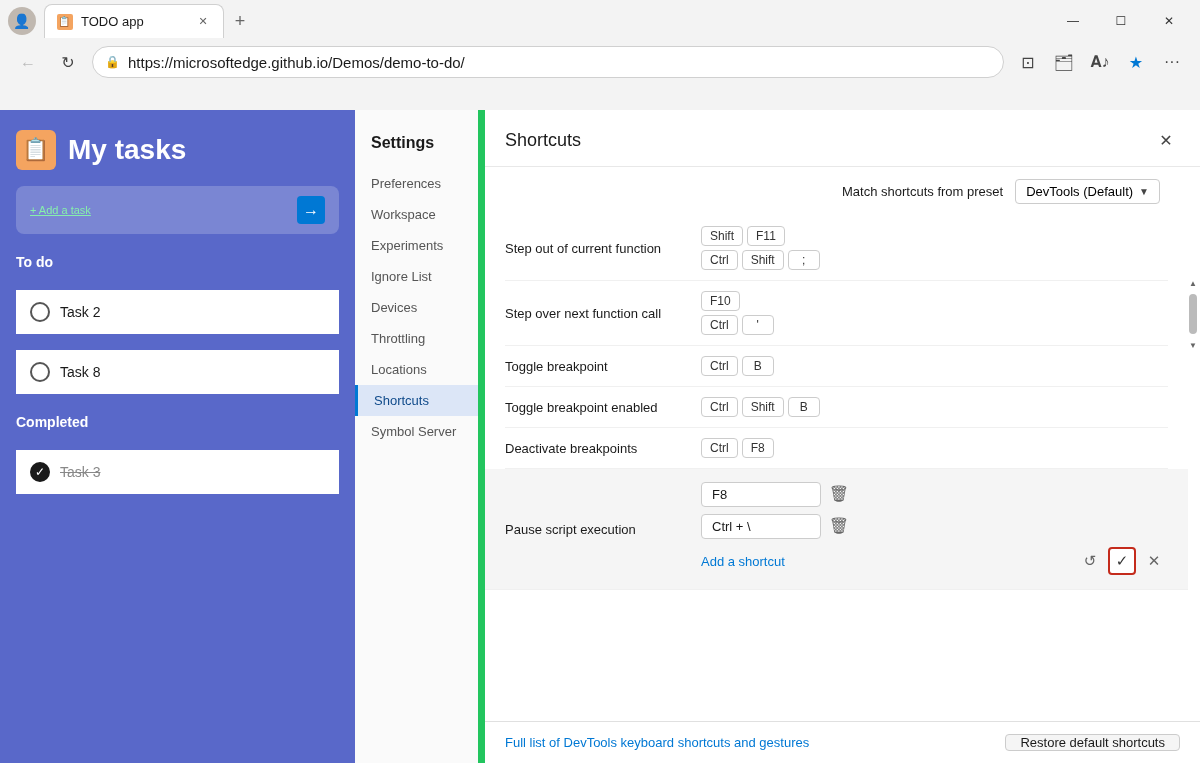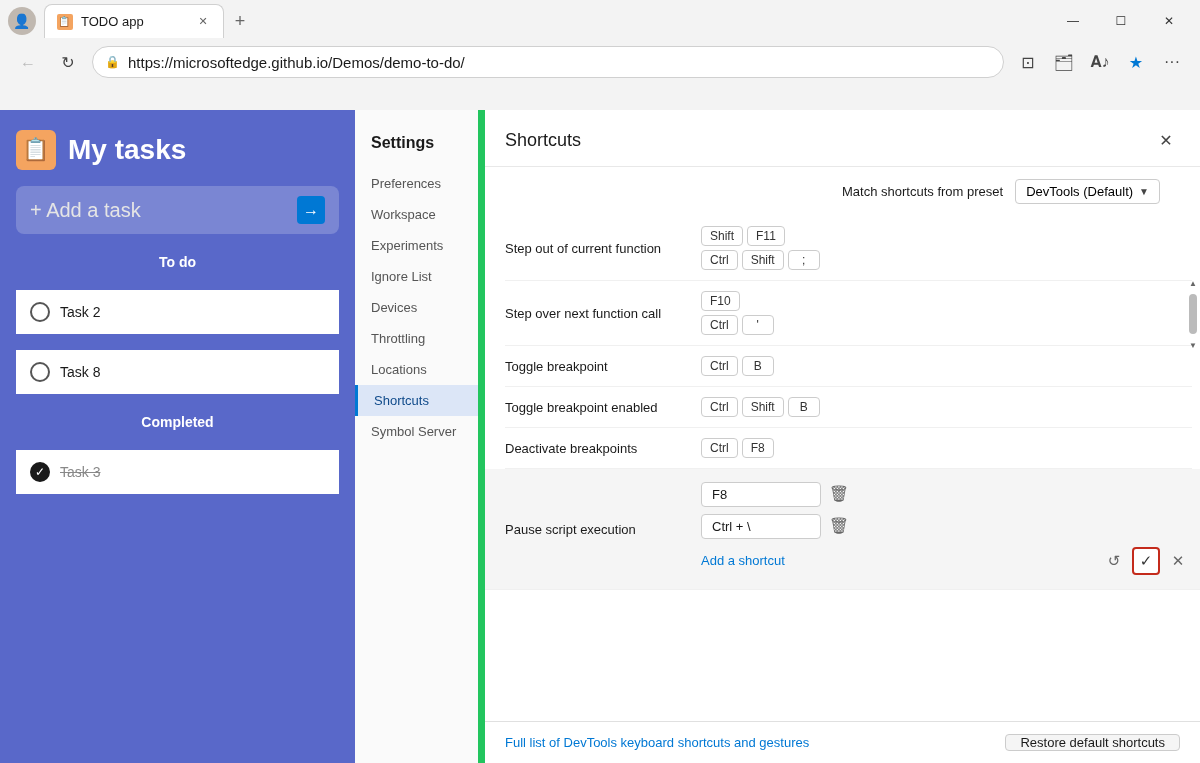--- a/index.html
+++ b/index.html
@@ -30,23 +30,23 @@
 
     
     .main-content { display: flex; width: 100%; height: calc(763px - 110px); }
 
     
     .todo-sidebar { width: 355px; background: #5968c9; flex-shrink: 0; padding: 20px 16px; display: flex; flex-direction: column; gap: 16px; }
     .todo-header { display: flex; align-items: center; gap: 12px; }
     .todo-icon { width: 40px; height: 40px; background: #f4a460; border-radius: 6px; display: flex; align-items: center; justify-content: center; font-size: 22px; }
     .todo-title { font-size: 28px; font-weight: 700; color: #fff; }
     .add-task-btn { display: flex; align-items: center; background: rgba(255,255,255,0.2); border-radius: 8px; padding: 10px 14px; cursor: pointer; gap: 8px; }
-    .add-task-text { color: #e5e5e5; font-size: 20px; flex: 1; }
+    .add-task-text { color: #86efac; font-size: 11px; flex: 1; text-decoration: underline; }
     .add-task-arrow { width: 28px; height: 28px; background: #0078d4; border-radius: 4px; display: flex; align-items: center; justify-content: center; color: #fff; font-size: 16px; }
-    .section-title { color: #fff; font-size: 14px; font-weight: 600; text-align: center; margin: 4px 0; }
+    .section-title { color: #fff; font-size: 14px; font-weight: 600; text-align: left; margin: 4px 0; }
     .task-item { background: #fff; border-radius: 0; padding: 12px 14px; display: flex; align-items: center; gap: 10px; cursor: pointer; }
     .task-checkbox { width: 20px; height: 20px; border-radius: 50%; border: 2px solid #555; display: flex; align-items: center; justify-content: center; flex-shrink: 0; }
     .task-checkbox.done { background: #1a1a1a; border-color: #1a1a1a; color: #fff; font-size: 12px; }
     .task-label { font-size: 14px; color: #1a1a1a; }
     .task-label.completed { text-decoration: line-through; color: #888; }
 
     
     .settings-panel { display: flex; flex: 1; background: #fff; }
 
     
@@ -68,21 +68,21 @@
 
     .shortcuts-table { flex: 1; overflow-y: auto; padding: 0 20px; }
     .shortcut-row { display: flex; align-items: center; padding: 10px 0; border-bottom: 1px solid #f0f0f0; gap: 16px; }
     .shortcut-row.editing { background: #f5f5f5; margin: 0 -20px; padding: 10px 20px; }
     .shortcut-name { width: 180px; font-size: 13px; color: #1a1a1a; flex-shrink: 0; }
     .shortcut-keys { display: flex; flex-direction: column; gap: 4px; flex: 1; }
     .key-combo { display: flex; gap: 4px; align-items: flex-end; }
     .key-badge { border: 1px solid #ccc; border-radius: 4px; padding: 2px 8px; font-size: 12px; color: #333; background: #fff; min-width: 32px; text-align: center; }
     .key-input { border: 1px solid #ccc; border-radius: 4px; padding: 4px 10px; font-size: 13px; color: #1a1a1a; background: #fff; min-width: 120px; }
     .delete-btn { width: 28px; height: 28px; display: flex; align-items: center; justify-content: center; cursor: pointer; color: #666; font-size: 16px; }
-    .editing-actions { display: flex; gap: 4px; align-items: flex-start; justify-content: flex-end; padding: 4px 0; }
+    .editing-actions { display: flex; gap: 4px; align-items: center; justify-content: flex-end; padding: 4px 0; }
     .action-btn { width: 28px; height: 28px; display: flex; align-items: center; justify-content: center; border-radius: 4px; cursor: pointer; color: #666; font-size: 15px; }
     .action-btn.confirm { background: #fff; border: 2px solid #c42b1c; color: #333; }
     .add-shortcut-link { color: #0078d4; text-decoration: none; cursor: pointer; font-size: 13px; display: inline-block; padding: 6px 0; }
 
     .shortcuts-footer { padding: 12px 20px; border-top: 1px solid #e0e0e0; display: flex; align-items: center; justify-content: space-between; }
     .full-list-link { color: #0078d4; text-decoration: none; font-size: 13px; cursor: pointer; }
     .restore-btn { border: 1px solid #ccc; background: #f5f5f5; padding: 0 14px; border-radius: 4px; cursor: pointer; font-size: 13px; color: #1a1a1a; }
 
     
     .scroll-track { position: absolute; right: 2px; top: 60px; bottom: 80px; width: 10px; display: flex; flex-direction: column; align-items: center; }
@@ -182,21 +182,21 @@
 
       <div class="shortcuts-preset-row">
         <span class="preset-label">Match shortcuts from preset</span>
         <div class="preset-select">
           <span>DevTools (Default)</span>
           <span class="preset-chevron">▼</span>
         </div>
       </div>
 
       <div style="flex:1; overflow:hidden; position:relative;">
-        <div class="shortcuts-table" style="height:100%; overflow-y:scroll; padding-right:8px;">
+        <div class="shortcuts-table" style="height:100%; overflow-y:scroll; padding-right:32px;">
 
           <div class="shortcut-row">
             <div class="shortcut-name">Step out of current function</div>
             <div class="shortcut-keys">
               <div class="key-combo">
                 <span class="key-badge">Shift</span>
                 <span class="key-badge">F11</span>
               </div>
               <div class="key-combo">
                 <span class="key-badge">Ctrl</span>

